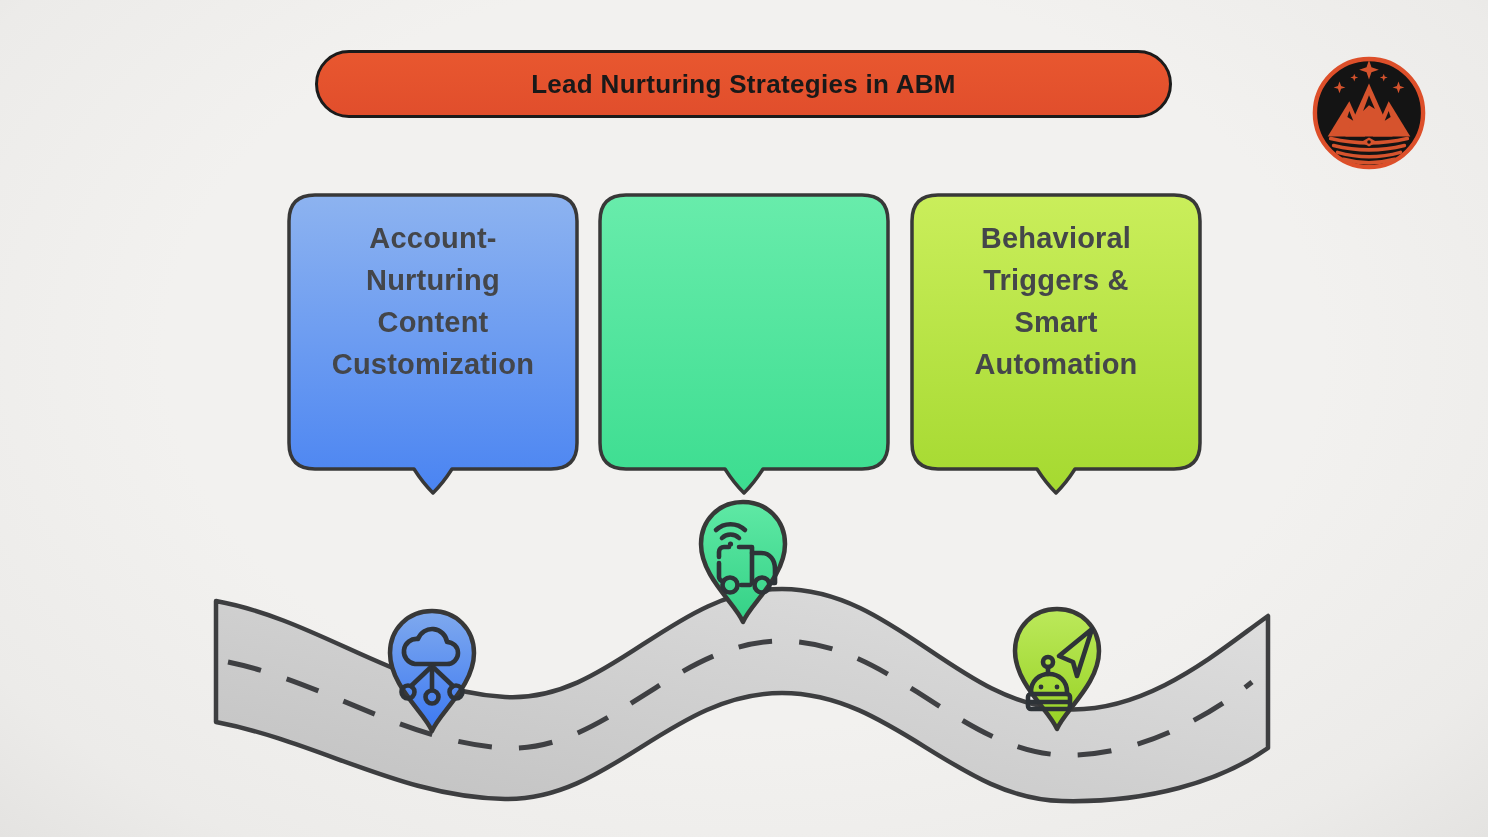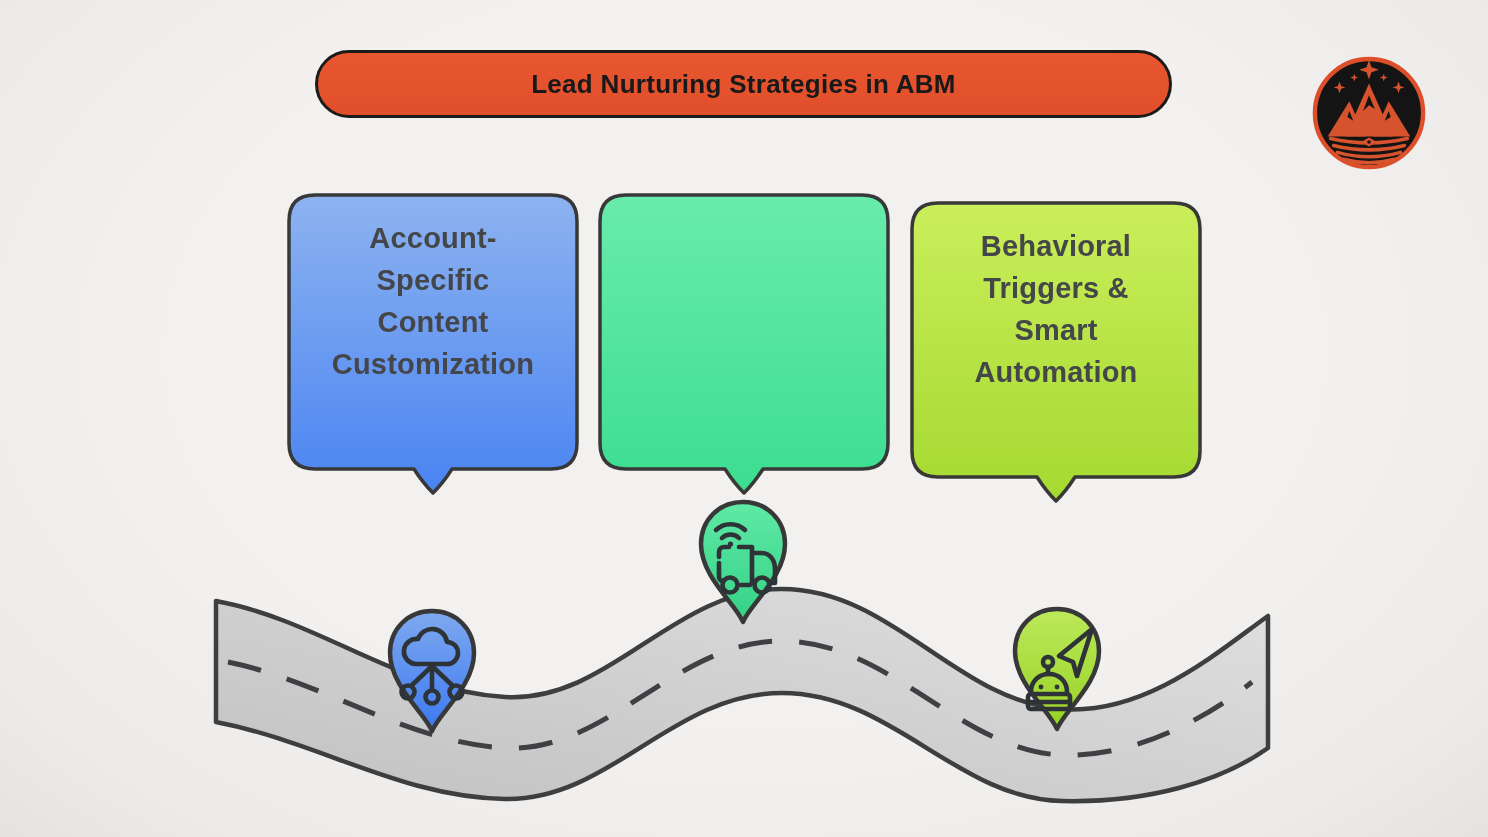--- a/index.html
+++ b/index.html
@@ -24,21 +24,21 @@
   
   .card{position:absolute;width:292px;height:302px;}
   .card .bubble{position:absolute;inset:0;width:292px;height:302px;}
   .card .card-text{
     position:absolute;left:14px;right:14px;top:24px;
     text-align:center;font-weight:700;font-size:29px;line-height:42px;
     color:#44464a;white-space:pre-line;letter-spacing:.2px;
   }
   .card1{left:287px;top:193px;}
   .card2{left:598px;top:193px;}
-  .card3{left:910px;top:193px;margin-top:8px;}
+  .card3{left:910px;top:193px;}
   
   .road{position:absolute;left:0;top:0;width:1488px;height:837px;}
   
   .pin{position:absolute;width:104px;height:128px;}
   .pin-blue{left:380px;top:606px;}
   .pin-green{left:691px;top:497px;}
   .pin-lime{left:1005px;top:604px;}
 </style>
 </head>
 <body>
@@ -106,21 +106,21 @@
     <svg class="bubble" viewBox="0 0 292 302" aria-hidden="true">
       <defs>
         <linearGradient id="cardg0" x1="0" y1="0" x2="0" y2="1">
           <stop offset="0" stop-color="#8db3f0"></stop>
           <stop offset="1" stop-color="#4a84f2"></stop>
         </linearGradient>
       </defs>
       <path d="M 28 2 H 264 Q 290 2 290 28 V 250 Q 290 276 264 276 H 165 C 158 287 151 295 146 300 C 141 295 134 287 127 276 H 28 Q 2 276 2 250 V 28 Q 2 2 28 2 Z" fill="url(#cardg0)" stroke="#383838" stroke-width="3.5" stroke-linejoin="round"></path>
     </svg>
     <div class="card-text">Account-
-Specific
+Nurturing
 Content
 Customization</div>
   </div>
 
   <div class="card card2">
     <svg class="bubble" viewBox="0 0 292 302" aria-hidden="true">
       <defs>
         <linearGradient id="cardg1" x1="0" y1="0" x2="0" y2="1">
           <stop offset="0" stop-color="#68ecab"></stop>
           <stop offset="1" stop-color="#3cdd90"></stop>

